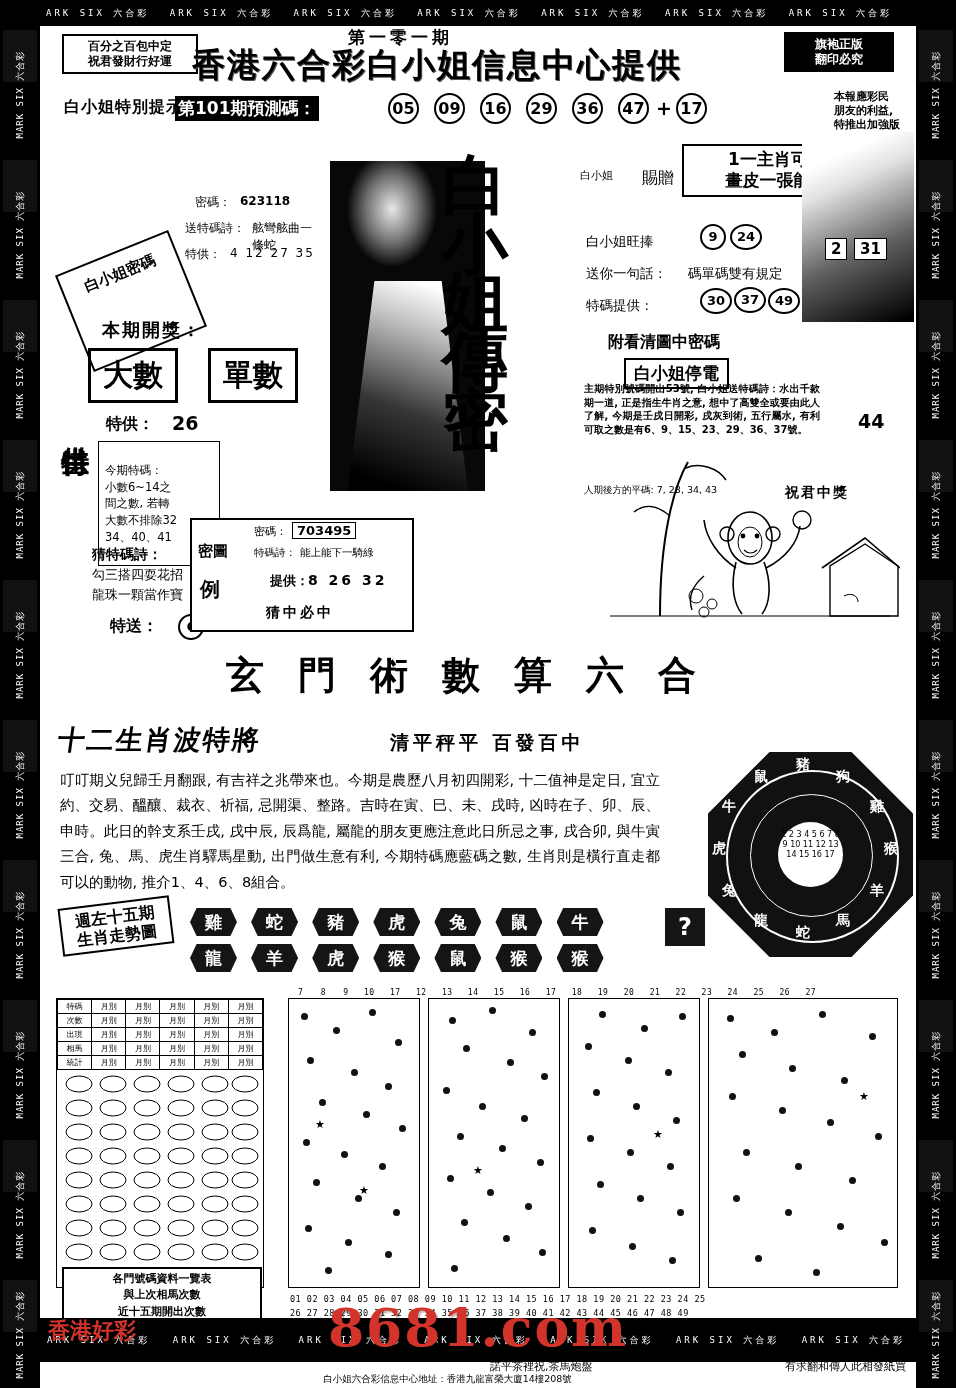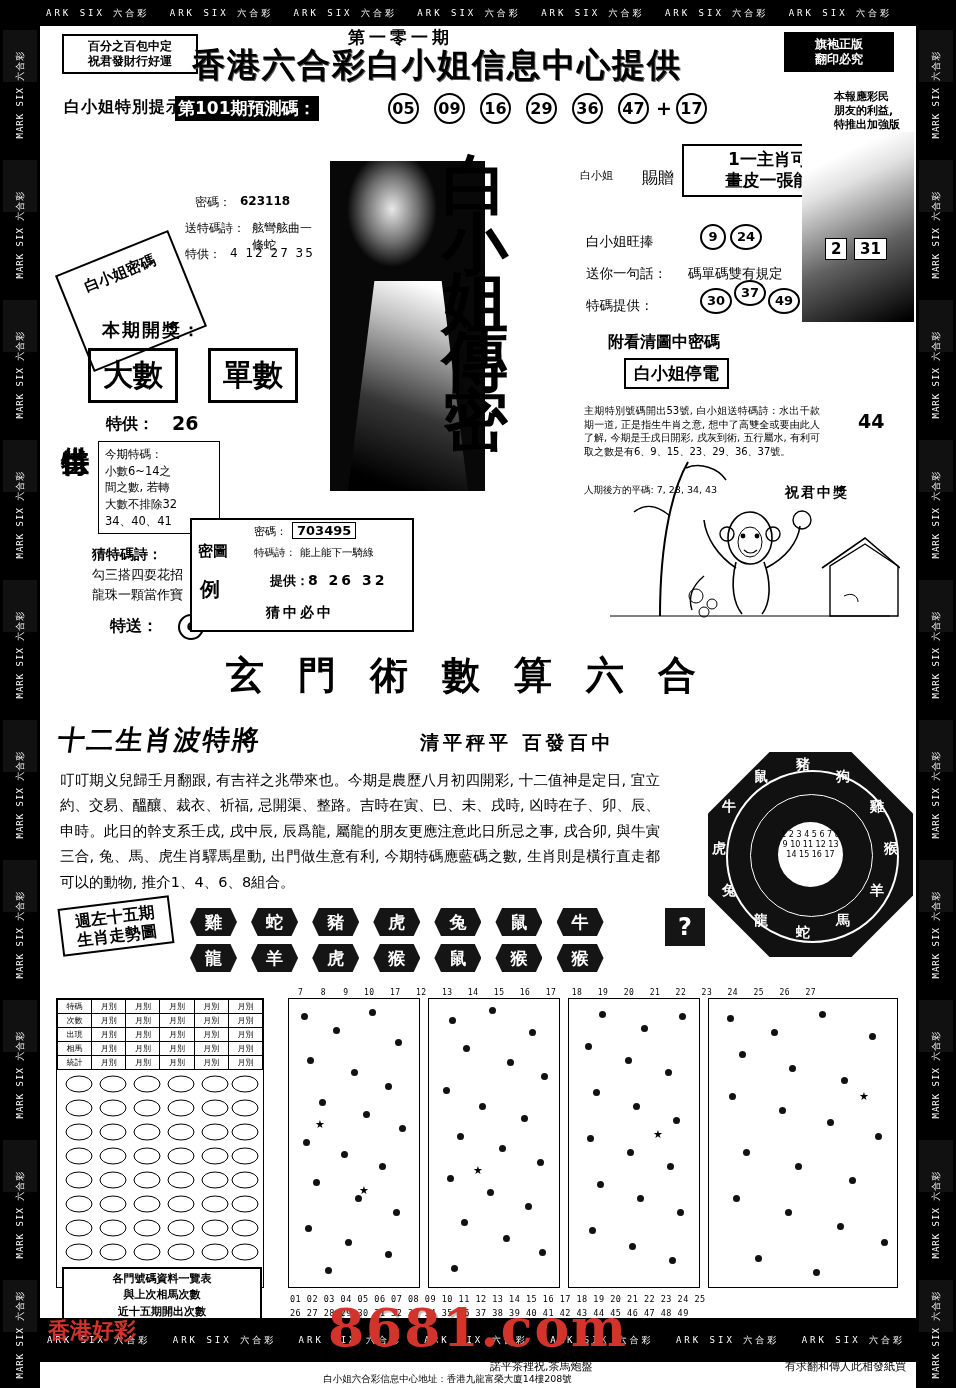--- a/index.html
+++ b/index.html
@@ -98,21 +98,21 @@
   .bigbox {
     position:absolute; border:3px solid #000; font-size:30px; font-weight:bold;
     text-align:center; padding:4px 12px; font-family:"DejaVu Serif", serif;
   }
   .vert-left {
     position:absolute; left:18px; top:275px; width:34px; font-size:28px; font-weight:bold;
     line-height:1.05; font-family:"DejaVu Serif", serif; text-align:center;
   }
 
   .smallbox {
-    position:absolute; border:1.5px solid #000; font-size:11.5px; line-height:1.45; padding:4px 6px;
+    position:absolute; border:1.5px solid #000; font-size:11.5px; line-height:1.45; padding:20px 6px;
   }
 
   .right-col { position:absolute; left:540px; top:20px; width:270px; }
   .banner-black {
     border:2px solid #000; background:#fff; font-size:17px; font-weight:bold;
     line-height:1.25; padding:3px 6px; text-align:center;
   }
   .rc-line { font-size:13.5px; font-weight:normal; margin-top:7px; }
   .circ-num {
     display:inline-block; width:22px; height:22px; border:2px solid #000; border-radius:50%;
@@ -143,21 +143,21 @@
     font-size:38px; font-weight:bold; letter-spacing:34px; font-family:"DejaVu Serif", serif;
   }
 
   
   .article { position:absolute; left:0; top:712px; width:876px; height:270px; }
   .art-head {
     position:absolute; left:18px; top:10px; font-size:27px; font-weight:bold;
     font-family:"DejaVu Serif", serif; letter-spacing:2px; transform:skewX(-8deg);
   }
   .art-sub {
-    position:absolute; left:380px; top:18px; font-size:19px; font-weight:bold; letter-spacing:4px;
+    position:absolute; left:350px; top:18px; font-size:19px; font-weight:bold; letter-spacing:4px;
   }
   .art-body {
     position:absolute; left:20px; top:56px; width:600px; font-size:14.5px; line-height:1.75;
     text-align:justify; font-family:"DejaVu Sans", sans-serif;
   }
   .zodiac-row { position:absolute; left:150px; width:470px; }
   .zchip {
     display:inline-block; width:47px; height:28px; background:#151515; color:#fff;
     font-size:17px; font-weight:bold; text-align:center; line-height:28px; margin-right:9px;
     clip-path:polygon(14% 0,86% 0,100% 50%,86% 100%,14% 100%,0 50%);
@@ -383,27 +383,27 @@
 
       <div class="rc-line" style="position:absolute; left:6px; top:80px;">白小姐旺捧</div>
       <div class="circ-num" style="position:absolute; left:118px; top:78px;">9</div>
       <div class="circ-num" style="position:absolute; left:148px; top:78px; width:28px;">24</div>
 
       <div class="rc-line" style="position:absolute; left:6px; top:112px;">送你一句話：</div>
       <div class="rc-line" style="position:absolute; left:108px; top:112px;">碼單碼雙有規定</div>
 
       <div class="rc-line" style="position:absolute; left:6px; top:144px;">特碼提供：</div>
       <div class="circ-num" style="position:absolute; left:118px; top:142px; width:28px;">30</div>
-      <div class="circ-num" style="position:absolute; left:152px; top:134px; width:28px;">37</div>
+      <div class="circ-num" style="position:absolute; left:152px; top:141px; width:28px;">37</div>
       <div class="circ-num" style="position:absolute; left:186px; top:142px; width:28px;">49</div>
 
       <div style="position:absolute; left:28px; top:186px; font-size:16px; font-weight:bold;">附看清圖中密碼</div>
       <div style="position:absolute; left:44px; top:212px; border:2px solid #000; font-size:17px; font-weight:bold; padding:2px 8px;">白小姐停電</div>
 
-      <div class="mini-text" style="left:4px; top:258px; width:236px; text-align:justify;">主期特別號碼開出53號, 白小姐送特碼詩：水出千款期一道, 正是指生牛肖之意, 想中了高雙全或要由此人了解, 今期是壬戌日開彩, 戌灰到術, 五行屬水, 有利可取之數是有6、9、15、23、29、36、37號。</div>
+      <div class="mini-text" style="left:4px; top:236px; width:236px; text-align:justify;font-weight:bold;">主期特別號碼開出53號, 白小姐送特碼詩：水出千款期一道, 正是指生牛肖之意, 想中了高雙全或要由此人了解, 今期是壬戌日開彩, 戌灰到術, 五行屬水, 有利可取之數是有6、9、15、23、29、36、37號。</div>
       <div class="mini-text" style="left:4px; top:338px; width:250px; font-size:9.5px;">人期後方的平碼: 7, 28, 34, 43</div>
     </div>
 
     <div class="photo-br"></div>
     <div class="numchip" style="left:785px; top:112px;">2</div>
     <div class="numchip" style="left:814px; top:112px;">31</div>
     <div style="position:absolute; left:818px; top:284px; font-size:19px; font-weight:bold;">44</div>
     <div style="position:absolute; left:745px; top:358px; font-size:14px; font-weight:bold; letter-spacing:2px;">祝君中獎</div>
 
     <svg class="monkey-art" viewBox="0 0 300 180">

